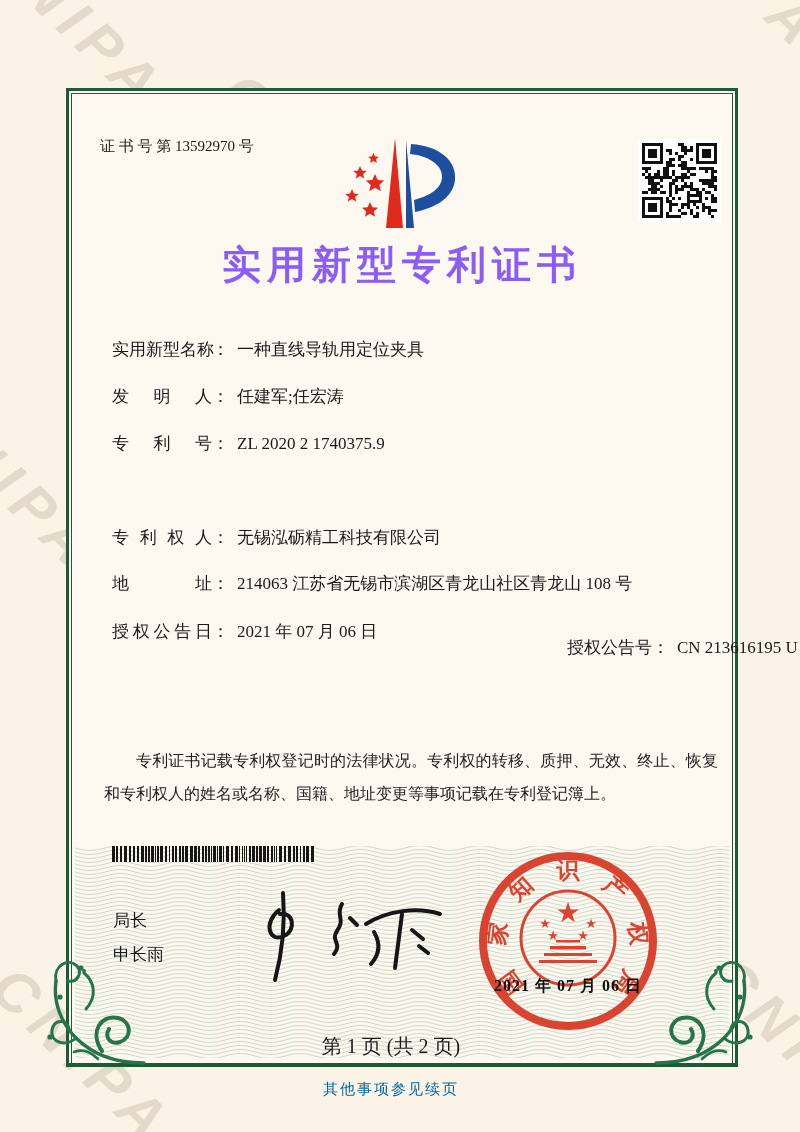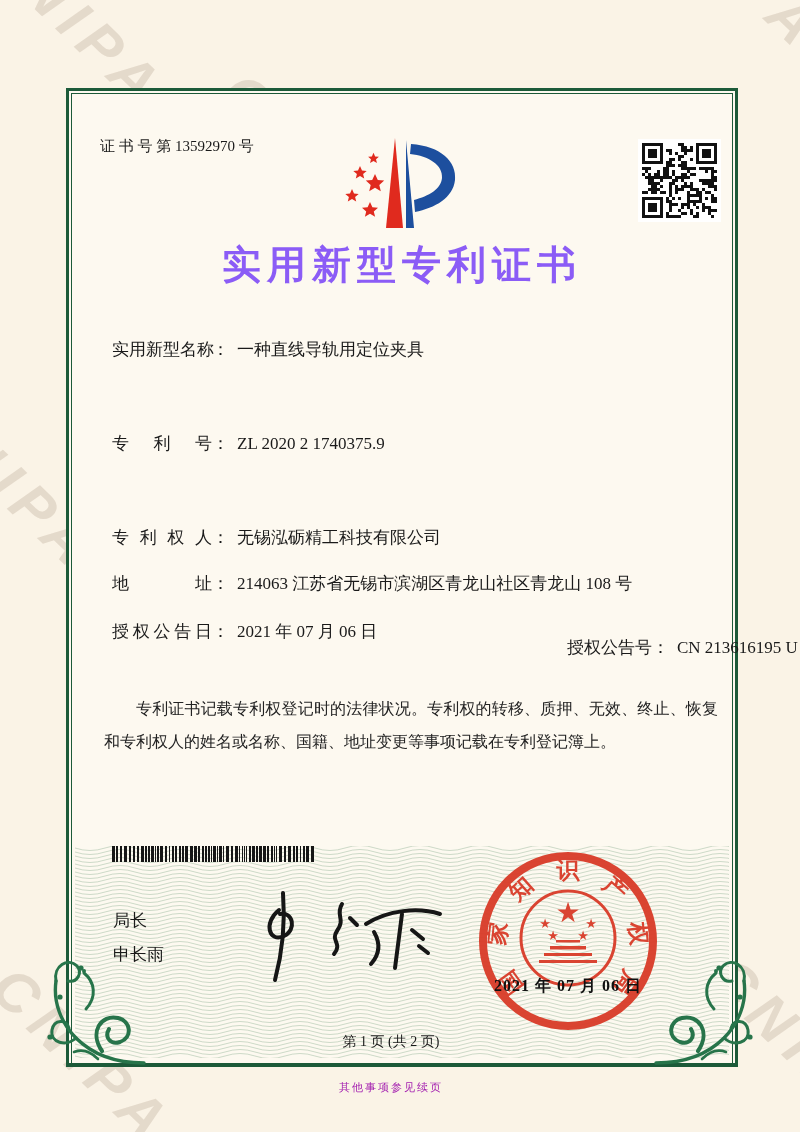--- a/index.html
+++ b/index.html
@@ -48,22 +48,22 @@
   }
   #barcode{position:absolute;left:112px;top:846px;}
   #officer-title{position:absolute;left:113px;top:909px;font-size:17px;}
   #officer-name{position:absolute;left:113px;top:943px;font-size:17px;text-align:right;}
   #signature{position:absolute;left:230px;top:888px;}
   #seal{position:absolute;left:477px;top:850px;opacity:.95;}
   #seal-date{
     position:absolute;left:478px;top:976px;width:180px;text-align:center;
     font-size:16px;font-weight:bold;color:#101010;letter-spacing:1px;white-space:nowrap;
   }
-  #page-num{position:absolute;left:66px;width:650px;top:1033px;text-align:center;font-size:14px;}
-  #note{position:absolute;left:66px;width:650px;top:1080px;text-align:center;font-size:11px;color:#a21caf;letter-spacing:2px;}
+  #page-num{position:absolute;left:66px;width:650px;top:1033px;text-align:center;font-size:20px;}
+  #note{position:absolute;left:66px;width:650px;top:1080px;text-align:center;font-size:15px;color:#0369a1;letter-spacing:2px;}
 </style>
 </head>
 <body>
 
 <div id="page">
 
   <span class="wm" style="left:-38px;top:-14px">CNIPA</span>
   <span class="wm" style="left:620px;top:-72px">CNIPA</span>
   <span class="wm" style="left:200px;top:128px">CNIPA</span>
   <span class="wm" style="left:455px;top:332px">CNIPA</span>
@@ -346,35 +346,38 @@
         <rect x="3" y="57" width="15" height="15" fill="#fff"></rect>
         <rect x="6" y="60" width="9" height="9" fill="#111"></rect>
       </svg>
   </div>
 
   <div id="title">实用新型专利证书</div>
 
   <div class="row" style="top:338px">
     <span class="f-label">实用新型名称</span><span class="f-colon">：</span><span class="f-value">一种直线导轨用定位夹具</span>
   </div>
+  <div class="row" style="top:385px">
+    <span class="f-label">发明人</span><span class="f-colon">：</span><span class="f-value">任建军;任宏涛</span>
+  </div>
   <div class="row" style="top:432px">
     <span class="f-label">专利号</span><span class="f-colon">：</span><span class="f-value">ZL 2020 2 1740375.9</span>
   </div>
   <div class="row" style="top:526px">
     <span class="f-label">专利权人</span><span class="f-colon">：</span><span class="f-value">无锡泓砺精工科技有限公司</span>
   </div>
   <div class="row" style="top:572px">
     <span class="f-label">地址</span><span class="f-colon">：</span><span class="f-value">214063 江苏省无锡市滨湖区青龙山社区青龙山 108 号</span>
   </div>
   <div class="row" style="top:620px">
     <span class="f-label">授权公告日</span><span class="f-colon">：</span><span class="f-value">2021 年 07 月 06 日</span>
     <span class="row2col"><span>授权公告号</span><span>：</span><span class="f-value">CN 213616195 U</span></span>
   </div>
 
-  <div class="para" style="top:692px">专利证书记载专利权登记时的法律状况。专利权的转移、质押、无效、终止、恢复和专利权人的姓名或名称、国籍、地址变更等事项记载在专利登记簿上。</div>
+  <div class="para" style="top:744px">专利证书记载专利权登记时的法律状况。专利权的转移、质押、无效、终止、恢复和专利权人的姓名或名称、国籍、地址变更等事项记载在专利登记簿上。</div>
 
   <svg id="barcode" width="205" height="16" xmlns="http://www.w3.org/2000/svg">
       <rect x="0" y="0" width="3" height="16" fill="#161616"></rect>
       <rect x="4" y="0" width="2" height="16" fill="#161616"></rect>
       <rect x="8" y="0" width="2" height="16" fill="#161616"></rect>
       <rect x="12" y="0" width="3" height="16" fill="#161616"></rect>
       <rect x="17" y="0" width="2" height="16" fill="#161616"></rect>
       <rect x="21" y="0" width="2" height="16" fill="#161616"></rect>
       <rect x="25" y="0" width="2" height="16" fill="#161616"></rect>
       <rect x="29" y="0" width="3" height="16" fill="#161616"></rect>

